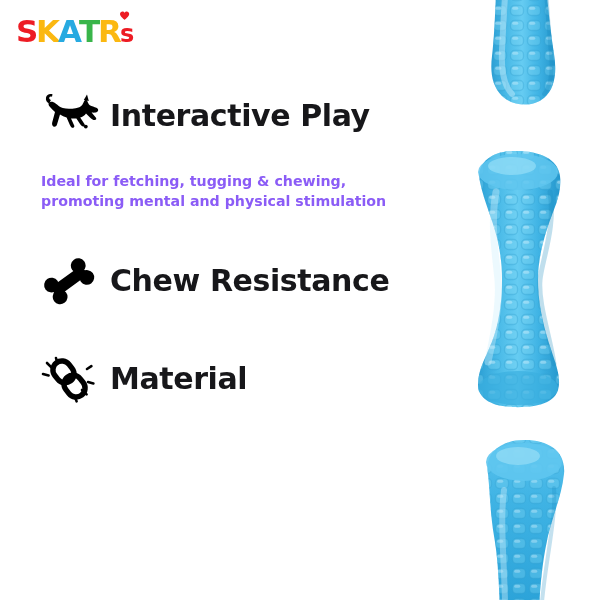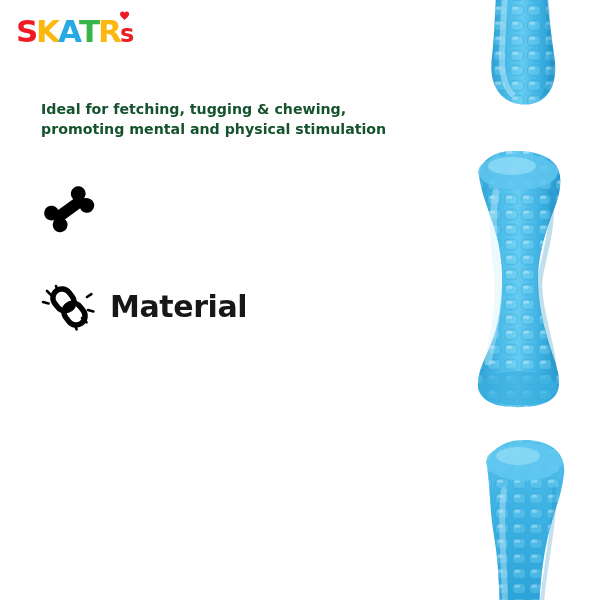--- a/index.html
+++ b/index.html
@@ -58,26 +58,26 @@
     font-family: "DejaVu Sans", sans-serif;
     font-size: 30px;
     font-weight: bold;
     letter-spacing: -0.4px;
     color: #17171a;
     line-height: 1;
     white-space: nowrap;
   }
 
   .feature-desc {
-    margin-top: 11px;
+    margin-top: 27px;
     margin-left: 3px;
     font-family: "DejaVu Sans", sans-serif;
     font-size: 14.2px;
     font-weight: 600;
-    color: #14532d;
+    color: #8b5cf6;
     line-height: 1.42;
     max-width: 356px;
     white-space: pre-line;
   }
 
   
   .toys {
     position: absolute;
     left: 430px;
     top: 0;
@@ -107,40 +107,83 @@
       <text x="104" y="34" fill="#ED1C24" font-size="24">s</text>
     </g>
 
     <path d="M104 6 C104 3.4 107.4 2.6 108.6 4.8 C109.8 2.6 113.2 3.4 113.2 6 C113.2 8.6 108.6 11.8 108.6 11.8 C108.6 11.8 104 8.6 104 6 Z" fill="#ED1C24"></path>
   </svg>
 </div>
 
 <div class="features">
 
   <div class="feature">
+    <div class="feature-head">
+      <span class="feature-icon">
+        <svg width="62" height="50" viewBox="0 0 62 50" fill="#000000">
+
+          <path d="M14.5 3.2 C11.4 2.2 8.6 3.6 8.0 6.4 C7.4 9.2 8.9 11.6 11.2 12.4 L12.9 9.0 C11.6 8.6 11.0 7.6 11.3 6.6 C11.7 5.4 12.9 5.2 14.0 5.8 Z"></path>
+
+          <path d="M11.0 11.5
+                   C12.8 10.3 15.6 10.9 17.6 12.4
+                   C20.0 14.2 22.0 16.2 24.8 17.0
+                   C28.8 18.1 33.6 17.8 37.6 17.2
+                   C40.4 16.8 42.6 16.2 44.2 14.0
+                   C45.2 12.6 45.6 10.8 46.6 9.6
+                   C47.4 8.6 48.6 8.6 49.2 9.8
+                   C49.9 11.2 50.2 13.2 51.8 14.2
+                   C53.8 15.4 56.4 15.8 58.4 16.8
+                   C60.2 17.7 60.8 19.3 59.6 20.6
+                   C58.4 21.9 55.8 21.9 53.6 21.6
+                   L57.8 26.4 C58.8 27.6 58.2 29.0 56.6 29.0
+                   C55.0 29.0 53.4 27.8 52.0 26.4
+                   L48.0 22.4
+                   C46.6 24.4 44.6 25.8 42.2 26.6
+                   L46.6 33.2 C47.4 34.4 46.6 35.8 45.2 35.6
+                   C44.0 35.4 43.0 34.4 42.2 33.2
+                   L38.4 27.4
+                   C36.6 27.6 34.8 27.6 33.0 27.4
+                   L36.2 34.6 C36.8 36.0 35.8 37.2 34.4 36.8
+                   C33.4 36.5 32.6 35.4 32.0 34.2
+                   L28.6 26.6
+                   C26.2 26.0 24.0 25.0 22.0 23.6
+                   L19.0 33.4 C18.5 35.2 16.8 36.2 15.4 35.4
+                   C14.2 34.7 13.8 33.2 14.2 31.6
+                   L17.0 21.0
+                   C15.2 19.4 13.4 17.6 11.8 15.8
+                   C10.6 14.4 10.0 12.6 11.0 11.5 Z"></path>
+
+          <path d="M45.8 9.0 L49.0 3.4 L50.8 10.0 Z"></path>
+
+          <circle cx="47.8" cy="35.6" r="1.9"></circle>
+        </svg>
+      </span>
+      <span class="feature-title">Interactive Play</span>
+    </div>
     <div class="feature-desc">Ideal for fetching, tugging &amp; chewing,
 promoting mental and physical stimulation</div>
   </div>
 
   <div class="feature">
     <div class="feature-head">
       <span class="feature-icon">
         <svg width="62" height="50" viewBox="0 0 62 50" fill="#000000">
           <g transform="rotate(-36 31 25)">
 
             <rect x="12" y="19.5" width="38" height="11.5" rx="5.7"></rect>
 
             <circle cx="14.5" cy="18.0" r="7.4"></circle>
             <circle cx="14.5" cy="32.6" r="7.4"></circle>
 
             <circle cx="47.5" cy="18.0" r="7.4"></circle>
             <circle cx="47.5" cy="32.6" r="7.4"></circle>
           </g>
         </svg>
       </span>
+      <span class="feature-title">Chew Resistance</span>
     </div>
   </div>
 
   <div class="feature">
     <div class="feature-head">
       <span class="feature-icon">
         <svg width="62" height="50" viewBox="0 0 62 50" fill="none" stroke="#000000">
           <g transform="rotate(-38 31 25)">
 
             <rect x="22" y="4.5" width="18" height="23" rx="9" stroke-width="5.4" fill="none"></rect>

